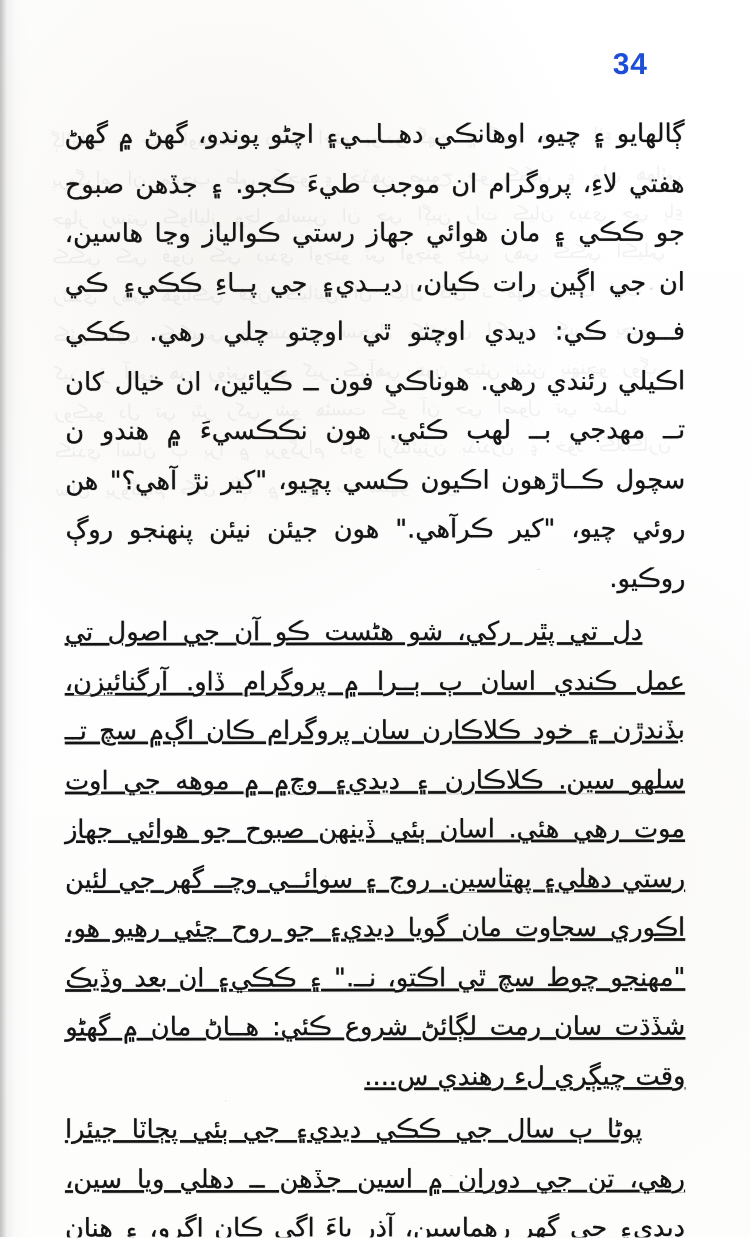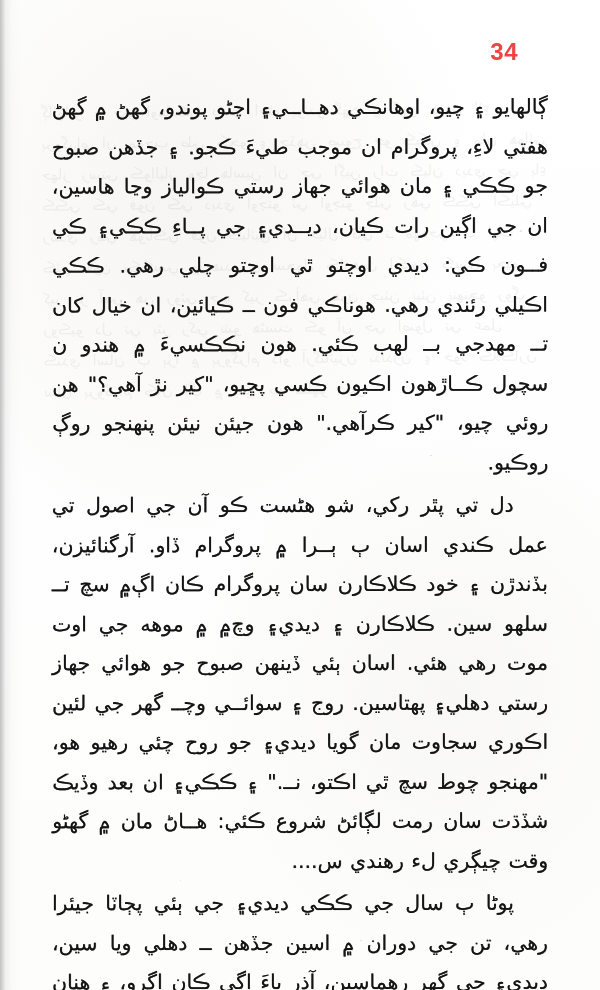--- a/index.html
+++ b/index.html
@@ -73,21 +73,21 @@
   }
 
   
   .page-number {
     position: absolute;
     top: 38px;
     right: 82px;
     font-family: "Liberation Sans", sans-serif;
     font-size: 24px;
     font-weight: bold;
-    color: #ef4444;
+    color: #1d4ed8;
     letter-spacing: 0.5px;
   }
 
   
   .text-body {
     position: absolute;
     top: 88px;
     right: 52px;
     left: 52px;
     direction: rtl;
@@ -107,20 +107,21 @@
     text-align-last: right;
     word-spacing: 1px;
     
     text-shadow:
       0 0 0.6px rgba(0,0,0,0.55),
       0.4px 0.2px 0.5px rgba(0,0,0,0.25);
   }
 
   .para.indented {
     text-indent: 34px;
+    text-decoration: underline;
   }
 
   
   .para:nth-of-type(1) { transform: rotate(-0.12deg); }
   .para:nth-of-type(2) { transform: rotate(-0.08deg); }
   .para:nth-of-type(3) { transform: rotate(-0.05deg); }
 
   
   .speck {
     position: absolute;

